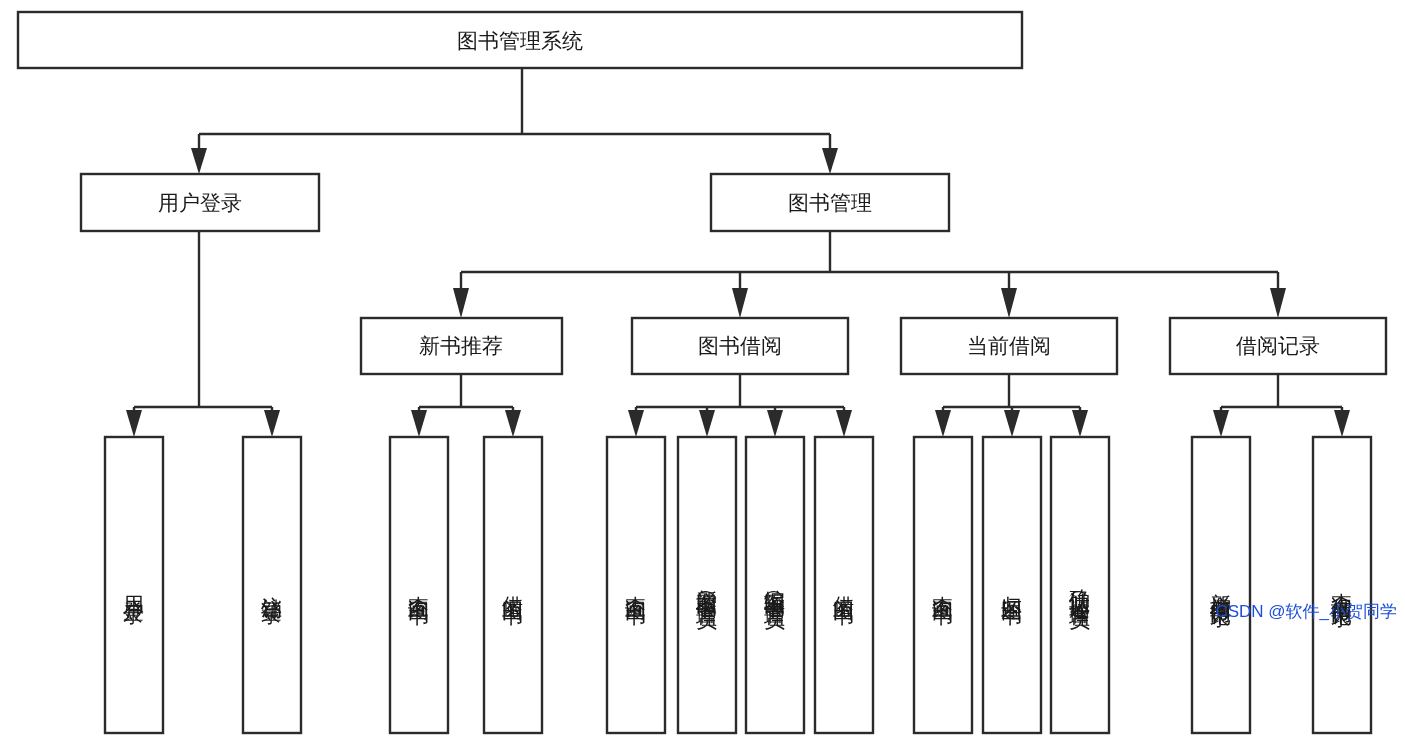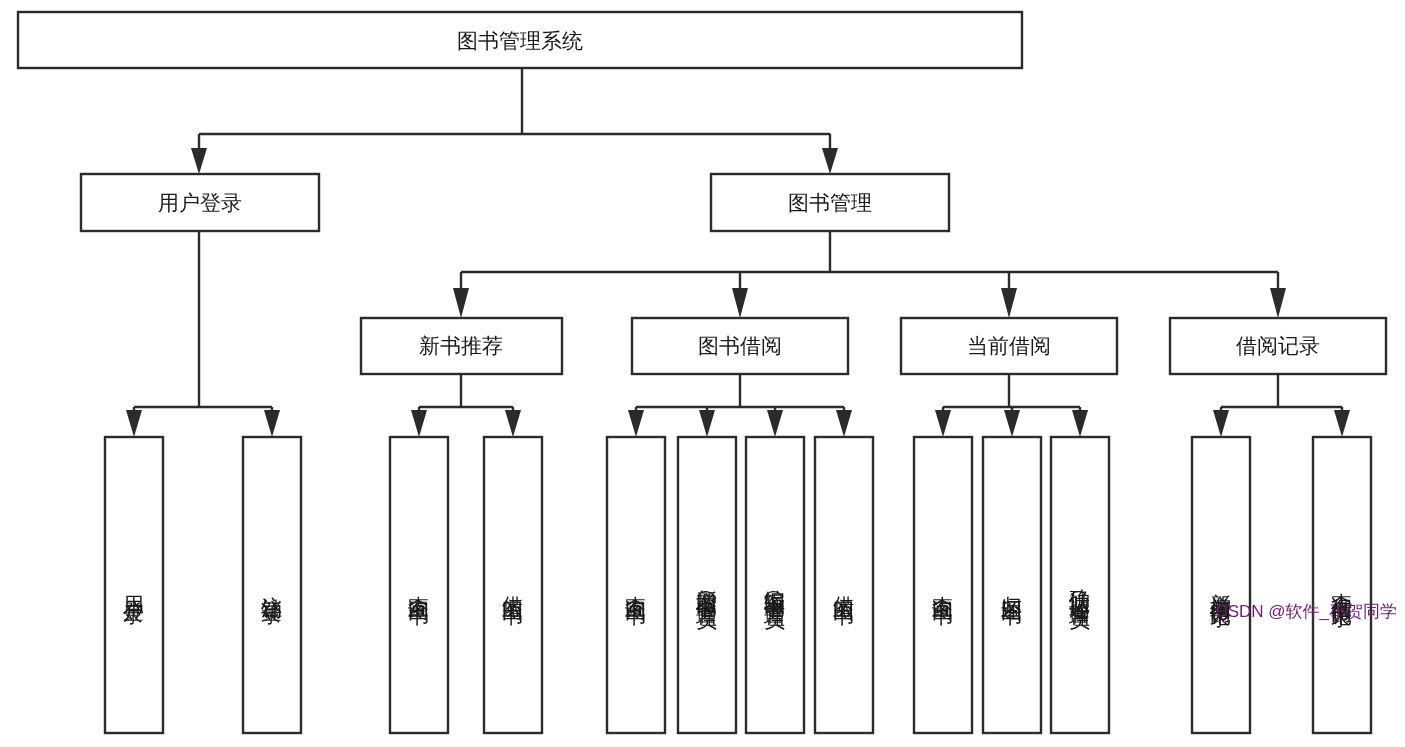--- a/index.html
+++ b/index.html
@@ -57,21 +57,21 @@
     text-orientation: upright;
     text-anchor: middle;
     letter-spacing: 2px;
   }
   .watermark {
     position: absolute;
     right: 8px;
     bottom: 3px;
     font-family: "Liberation Sans", "DejaVu Sans", sans-serif;
     font-size: 17px;
-    color: #701a75;
+    color: #1d4ed8;
     white-space: nowrap;
     pointer-events: none;
     user-select: none;
   }
 </style>
 </head>
 <body>
 
 <div id="diagram-root">
 

